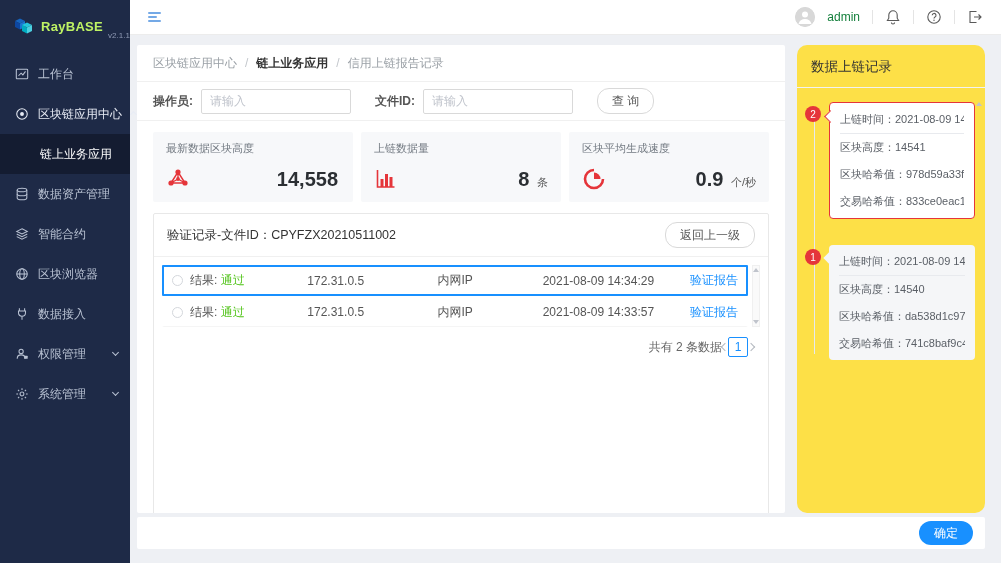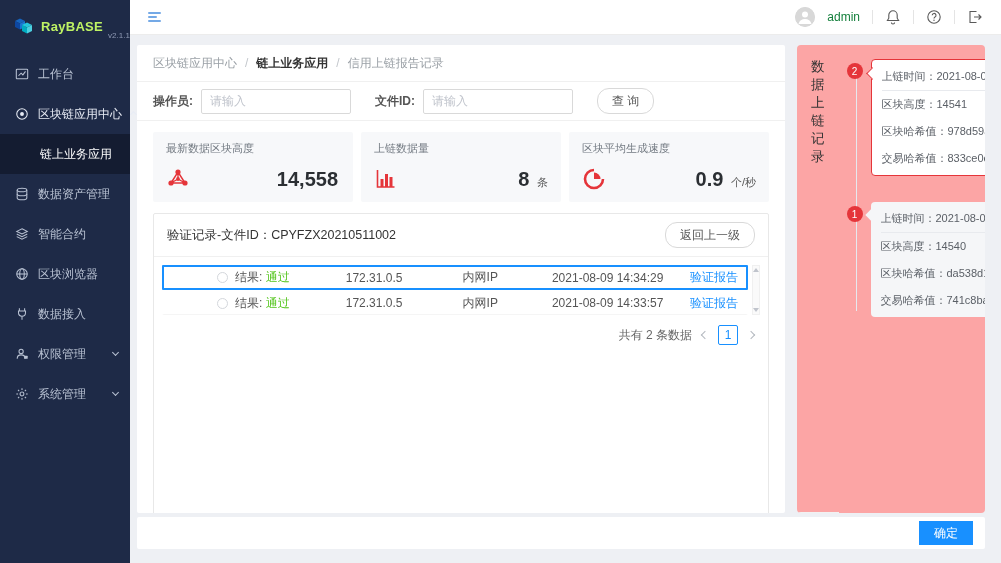--- a/index.html
+++ b/index.html
@@ -66,67 +66,67 @@
   .stat-value { font-size:20px; font-weight:bold; color:#2b2f33; }
   .stat-unit { font-size:11px; font-weight:normal; color:#555; margin-left:2px; }
 
   .table-box { margin:0 16px; border:1px solid #e8e8e8; border-radius:2px; height:306px;
     display:flex; flex-direction:column; }
   .t-header { display:flex; align-items:center; justify-content:space-between;
     padding:8px 13px; border-bottom:1px solid #f0f0f0; }
   .t-title { color:#333; font-size:12.5px; font-weight:500; }
   .rows-wrap { margin:8px 8px 0; position:relative; padding-right:12px; }
   .vrow { display:grid; grid-template-columns:26px 86px 1fr 1fr 1.4fr 64px; align-items:center;
-    height:25px; border:2px solid transparent; font-size:12px; color:#555;padding-left:45px; }
+    height:31px; border:2px solid transparent; font-size:12px; color:#555; }
   .vrow.selected { border-color:#1890ff; border-radius:1px; }
   .vrow.plain { border-bottom:1px solid #f5f5f5; }
   .radio { width:11px; height:11px; border:1px solid #d4d7dc; border-radius:50%;
     margin-left:8px; cursor:pointer; background:#fff; }
   .cell-c { text-align:center; }
   .pass { color:#52c41a; }
   .link { color:#1890ff; cursor:pointer; }
   .mini-scroll { position:absolute; right:0; top:0; bottom:0; width:8px; background:#fafafa;
     border:1px solid #f0f0f0; display:flex; flex-direction:column; justify-content:space-between;
     align-items:center; padding:2px 0; }
   .tri-up { width:0; height:0; border-left:3px solid transparent; border-right:3px solid transparent;
     border-bottom:4px solid #c0c4cc; }
   .tri-down { width:0; height:0; border-left:3px solid transparent; border-right:3px solid transparent;
     border-top:4px solid #c0c4cc; }
-  .pagination { display:flex; align-items:center; justify-content:flex-end; gap:10px;
+  .pagination { display:flex; align-items:center; justify-content:flex-end; 
     padding:10px 14px; color:#666; }
   .pg-arrow { width:6px; height:6px; border-left:1px solid #b3b8bf; border-bottom:1px solid #b3b8bf;
     cursor:pointer; }
   .pg-arrow.left { transform:rotate(45deg); }
   .pg-arrow.right { transform:rotate(225deg); }
   .pg-num { min-width:20px; height:20px; border:1px solid #1890ff; color:#1890ff; border-radius:2px;
     display:flex; align-items:center; justify-content:center; cursor:pointer; background:#fff; }
 
   
-  .right-card { background:#fca5a5; border-radius:4px; display:flex; flex-direction:row; overflow:hidden; }
+  .right-card { background:#fde047; border-radius:10px; display:flex; flex-direction:column; overflow:hidden; }
   .rc-title { padding:13px 14px 11px; font-size:13.5px; color:#333; border-bottom:1px solid #f2f2f2; }
   .timeline { position:relative; flex:1; padding:14px 10px 0 32px; }
   .timeline::before { content:""; position:absolute; left:17px; top:26px; width:1px; height:240px;
     background:#e6e9ef; }
   .record { position:relative; margin-bottom:26px; }
   .rec-dot { position:absolute; left:-24px; top:4px; width:16px; height:16px; background:#e5353a;
     color:#fff; border-radius:50%; font-size:10px; display:flex; align-items:center;
     justify-content:center; z-index:2; }
   .rec-card { position:relative; border-radius:4px; padding:3px 10px; background:#f5f6f8; }
   .rec-card::before { content:""; position:absolute; left:-4px; top:9px; width:8px; height:8px;
     background:inherit; transform:rotate(45deg); }
   .record.hl .rec-card { background:#fff; border:1px solid #e5353a; }
   .record.hl .rec-card::before { border-left:1px solid #e5353a; border-bottom:1px solid #e5353a; background:#fff; }
   .rec-field { padding:6px 0; font-size:11px; color:#5a5f66; white-space:nowrap; overflow:hidden; }
   .rec-field:first-child { border-bottom:1px solid #e8eaee; }
   .rc-scroll { position:absolute; right:3px; top:14px; }
 
   
   .footer-bar { grid-column:1 / span 2; background:#fff; border-radius:2px; display:flex;
     align-items:center; justify-content:flex-end; padding:0 12px; }
-  .btn-primary { background:#1890ff; color:#fff; border:none; border-radius:0; height:24px;
+  .btn-primary { background:#1890ff; color:#fff; border:none; border-radius:12px; height:24px;
     padding:0 15px; font-size:12px; cursor:pointer; font-family:inherit; }
 </style>
 </head>
 <body>
 
 <div class="app">
 
   <aside class="sidebar">
     <div class="logo">
       <span style="display:flex;">

